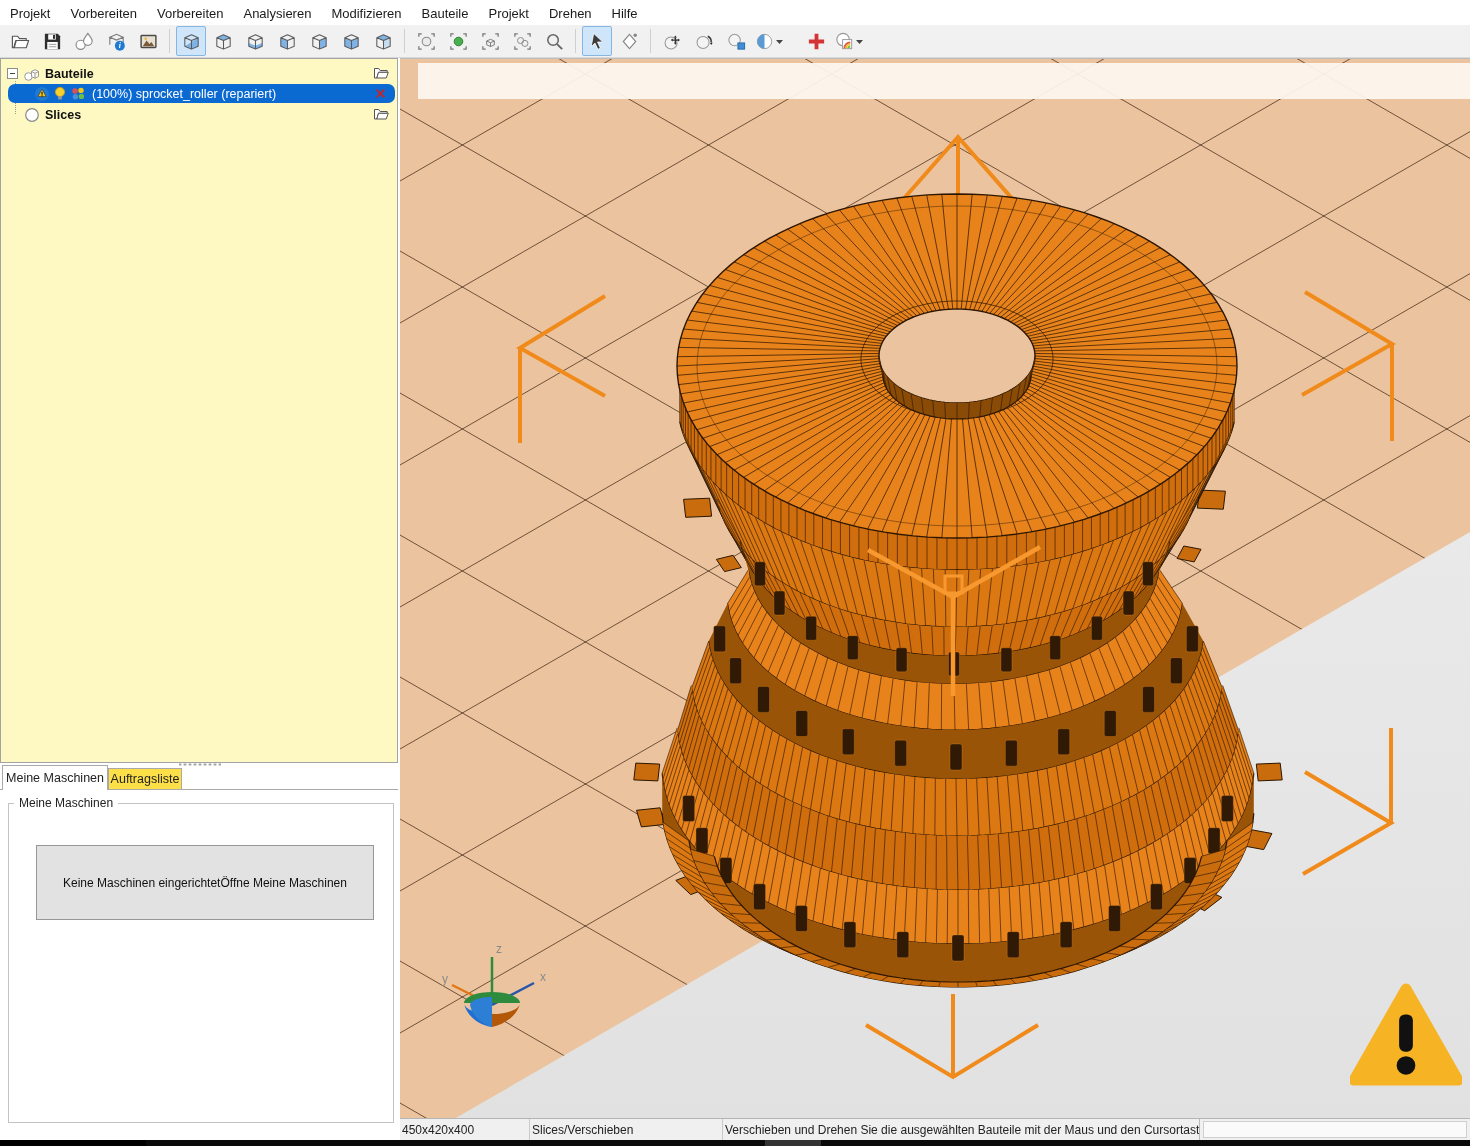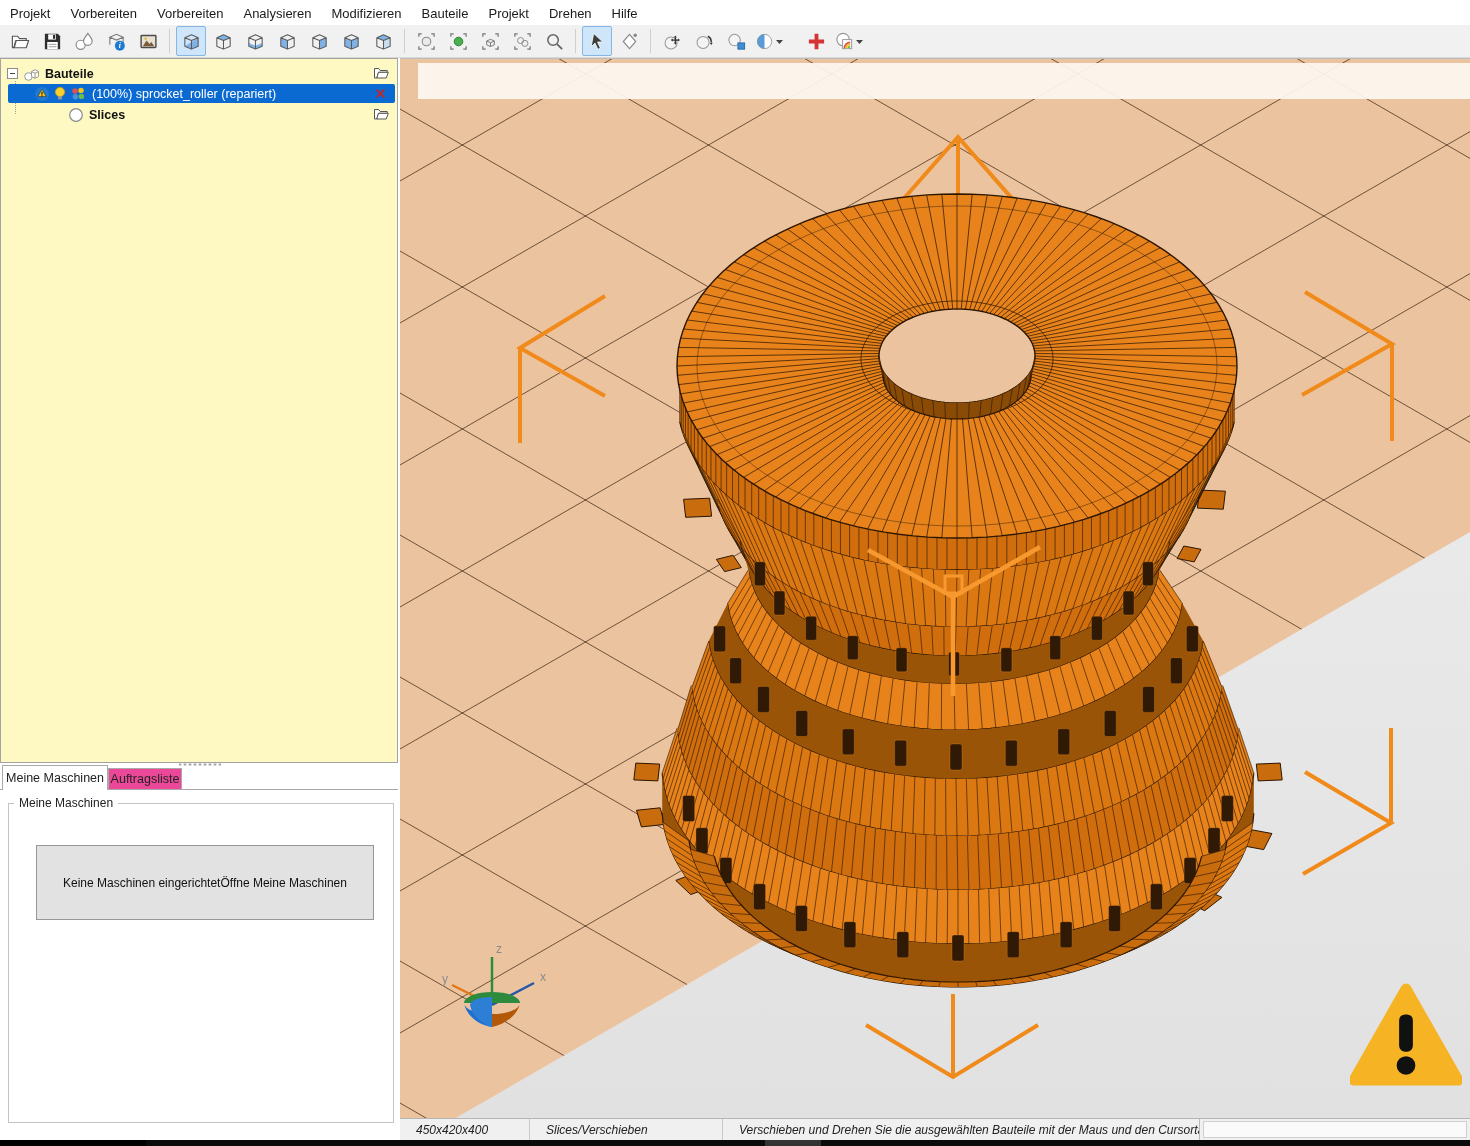--- a/index.html
+++ b/index.html
@@ -15,49 +15,49 @@
     margin:0 1px;border:1px solid transparent;border-radius:2px;}
   .tbtn.selected{background:#cfe6fa;border-color:#84b7e6;}
   .tbtn svg{display:block;}
   .tsep{width:1px;height:24px;background:#cfcfcf;margin:0 5px;}
   .tspace{width:14px;}
   
   .left-panel{position:absolute;left:0;top:58px;width:400px;height:1082px;background:#fff;}
   .tree-panel{position:absolute;left:0;top:0;width:398px;height:705px;background:#fef9c3;border:1px solid #a3a3a3;box-sizing:border-box;}
   .tree-row{position:absolute;left:0;height:19px;display:flex;align-items:center;font-size:12.5px;}
   .tree-row .lbl{margin-left:5px;font-weight:bold;color:#111;}
-  .tree-row.sel{background:#0b6ad1;color:#fff;left:7px;right:2px;border-radius:2px;}
+  .tree-row.sel{background:#0b6ad1;color:#fff;left:7px;right:2px;border-radius:7px;}
   .tree-row.sel .lbl{font-weight:normal;color:#fff;}
   .minusbox{width:9px;height:9px;border:1px solid #8d8d8d;background:#fff;position:relative;margin-left:6px;}
   .minusbox::after{content:"";position:absolute;left:1.5px;top:3.5px;width:5px;height:1px;background:#444;}
   .row-right{position:absolute;right:8px;top:2px;}
   .dotv{position:absolute;left:14px;top:22px;width:1px;height:33px;border-left:1px dotted #9a9a9a;}
   .doth{position:absolute;left:15px;top:35px;width:14px;height:1px;border-top:1px dotted #9a9a9a;}
   .splitter{position:absolute;left:179px;top:704px;width:42px;height:5px;
     background-image:radial-gradient(circle,#8c8c8c 1px,transparent 1.3px);background-size:5px 4px;background-position:center;}
   .tabs{position:absolute;left:0;top:707px;width:398px;height:25px;}
   .tab{position:absolute;box-sizing:border-box;font-size:12.5px;display:flex;align-items:center;justify-content:center;
-    border:1px solid #a9a9a9;background:#ec4899;color:#222;}
+    border:1px solid #a9a9a9;background:#fde047;color:#222;}
   .tab.active{background:#fff;border-bottom:none;z-index:3;}
   .tabs-baseline{position:absolute;left:0;top:731px;width:398px;height:1px;background:#a9a9a9;}
   .tab-content{position:absolute;left:0;top:732px;width:398px;height:435px;background:#fff;}
   .groupbox{position:absolute;left:8px;top:745px;width:386px;height:320px;border:1px solid #c3c3c3;box-sizing:border-box;}
   .groupbox-legend{position:absolute;left:14px;top:738px;background:#fff;padding:0 5px;font-size:12px;color:#222;z-index:2;}
   .machines-btn{position:absolute;left:36px;top:787px;width:336px;height:73px;background:#e2e2e2;border:1px solid #979797;
     display:flex;align-items:center;justify-content:center;font-size:12px;color:#111;cursor:default;}
   
   .viewport{position:absolute;left:400px;top:58px;width:1070px;height:1060px;border-top:1px solid #bdbdbd;box-sizing:border-box;overflow:hidden;background:#ebebeb;}
   .viewport > svg.scene{position:absolute;left:0;top:0;}
   .vp-topbar{position:absolute;left:18px;top:4px;width:1052px;height:36px;background:rgba(253,247,240,0.93);}
   .axis-widget{position:absolute;left:30px;top:880px;width:130px;height:110px;}
   .warn{position:absolute;left:950px;top:922px;width:112px;height:110px;}
   
   .statusbar{position:absolute;left:400px;top:1118px;width:1070px;height:22px;background:#f0f0f0;
     border-top:1px solid #b5b5b5;display:flex;align-items:center;font-size:12px;color:#222;box-sizing:border-box;}
-  .sb-cell{height:100%;display:flex;align-items:center;padding-left:16px;box-sizing:border-box;border-right:1px solid #c9c9c9;white-space:nowrap;overflow:hidden;font-style:italic;}
+  .sb-cell{height:100%;display:flex;align-items:center;padding-left:2px;box-sizing:border-box;border-right:1px solid #c9c9c9;white-space:nowrap;overflow:hidden;}
   .sb-dim{width:130px;}
   .sb-mode{width:193px;}
   .sb-hint{width:477px;border-right:1px solid #b9b9b9;}
   .sb-field{flex:1;margin:2px 3px;height:15px;background:#fafafa;border:1px solid #cfcfcf;}
   .taskbar{position:absolute;left:0;top:1140px;width:1470px;height:6px;background:#0a0a0a;}
   .taskbar .seg1{position:absolute;left:0;top:0;width:146px;height:6px;background:#000;}
   .taskbar .seg2{position:absolute;left:765px;top:0;width:56px;height:6px;background:#333;}
 </style>
 </head>
 <body>
@@ -355,21 +355,21 @@
             </svg>
         </span>
         <span class="lbl" style="margin-left:6px;">(100%) sprocket_roller (repariert)</span>
         <span class="row-right" style="top:3px;">
           <svg width="13" height="13" viewBox="0 0 16 16">
               <path d="M2.5 4L4 2.5 8 6.5l4-4L13.5 4l-4 4 4 4-1.5 1.5-4-4-4 4L2.5 12l4-4z" fill="#c22"></path>
             </svg>
         </span>
       </div>
 
-      <div class="tree-row" style="top:46px;left:0;right:0;margin-left:44px;">
+      <div class="tree-row" style="top:46px;left:0;right:0;">
         <span style="margin-left:23px;display:flex;">
           <svg width="16" height="16" viewBox="0 0 16 16">
               <circle cx="8" cy="8" r="6.3" fill="#fff" stroke="#8a8a8a" stroke-width="1.2"></circle>
             </svg>
         </span>
         <span class="lbl">Slices</span>
         <span class="row-right">
           <svg width="16" height="14" viewBox="0 0 16 14">
               <path d="M1.5 12V2.5h4.2l1.5 2h7v1.8H5.5L3.8 12z" fill="#fff" stroke="#555"></path>
               <path d="M3.8 12l1.7-5.7h9.8L13.2 12z" fill="#fff" stroke="#555"></path>

